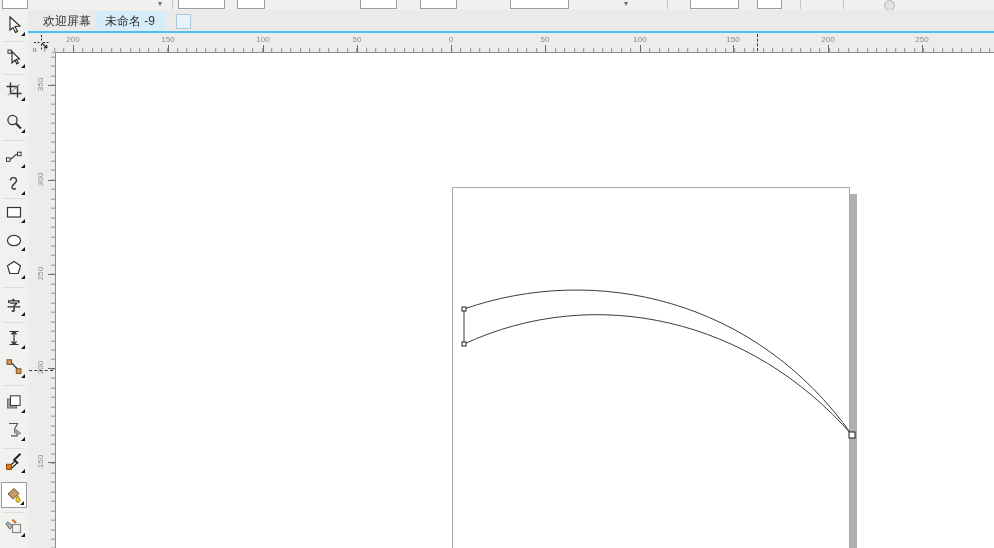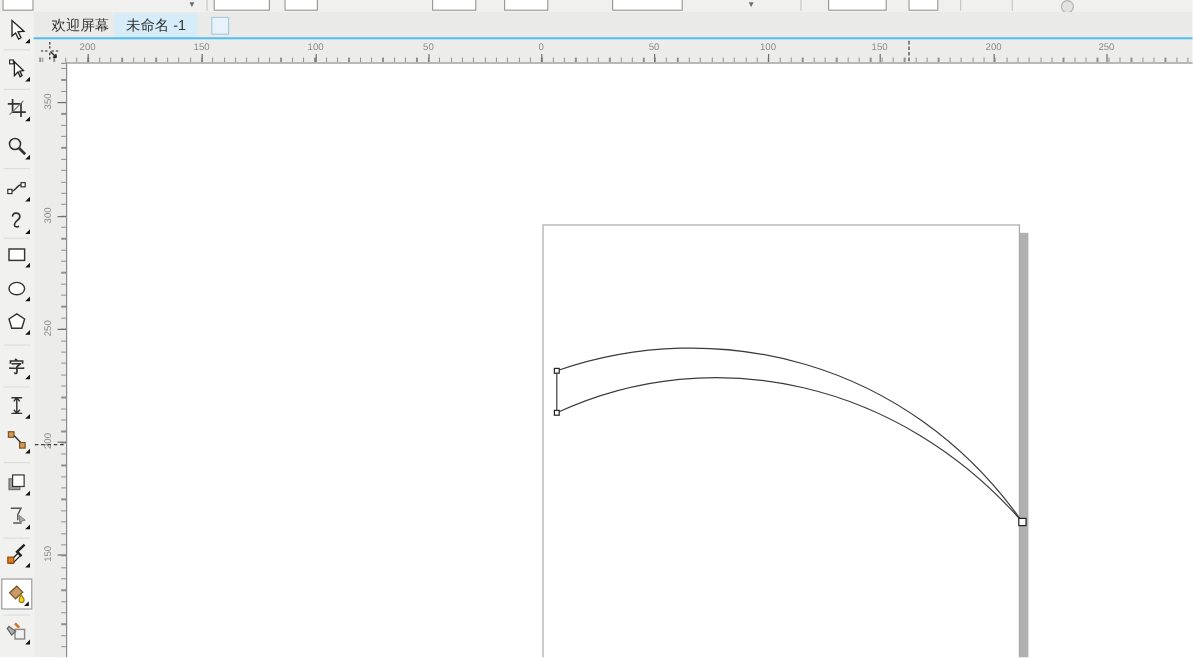--- a/index.html
+++ b/index.html
@@ -228,21 +228,21 @@
       <div class="tb-sep" style="top: 188px;"></div>
       <div class="tb-sep" style="top: 277px;"></div>
       <div class="tb-sep" style="top: 312px;"></div>
       <div class="tb-sep" style="top: 375px;"></div>
       <div class="tb-sep" style="top: 438px;"></div>
       <div class="tb-sep" style="top: 502px;"></div>
     </div>
 
   <div class="tabbar" id="tabbar">
       <div class="tab" style="left: 5px;">欢迎屏幕</div>
-      <div class="tab active" style="left: 67px;">未命名 -1</div>
+      <div class="tab active" style="left: 67px;">未命名 -9</div>
       <div class="newdoc" style="left: 148px;"></div>
     </div>
   <div class="underline"></div>
 
   <div class="hruler" id="hruler">
     <div class="ticks"></div>
     <div class="origin">
       <svg width="15" height="15" viewBox="0 0 15 15">
         <g stroke="#2b2b2b" stroke-width="1" stroke-dasharray="2 1.5" fill="none">
           <line x1="7.5" y1="0" x2="7.5" y2="6"></line>

